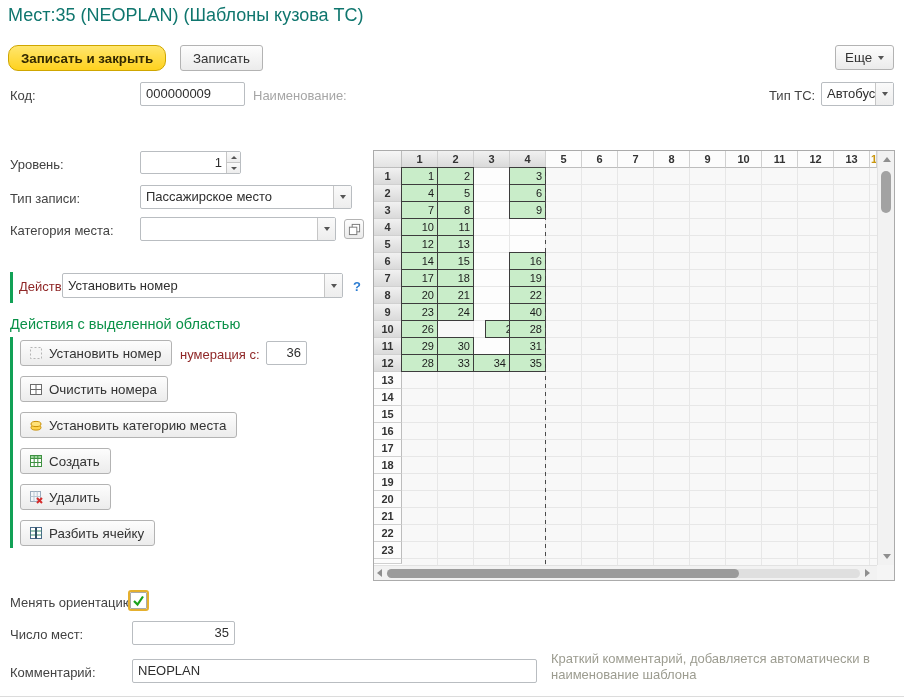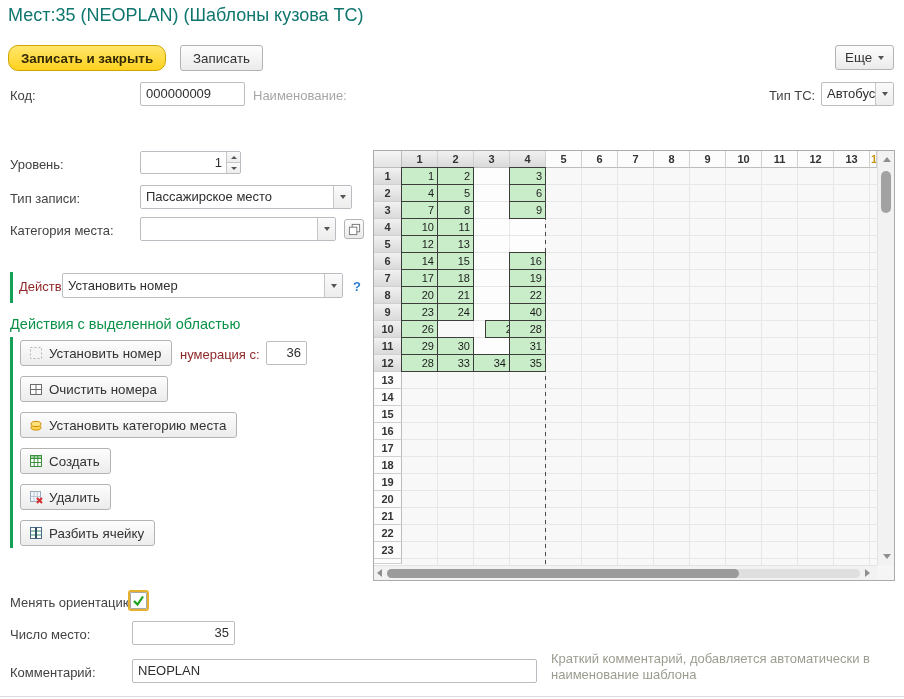--- a/index.html
+++ b/index.html
@@ -230,21 +230,21 @@
     <span>Разбить ячейку</span>
   </button>
 
   <div class="lab" style="left:10px; top:595px;">Менять ориентацию:</div>
   <div class="checkbox" style="left:130px; top:592px;">
     <svg width="15" height="15" viewBox="0 0 15 15">
       <path d="M3 8 L6.5 11.5 L12 3.5" stroke="#1ba11b" stroke-width="2.2" fill="none"></path>
     </svg>
   </div>
 
-  <div class="lab" style="left:10px; top:627px;">Число место:</div>
+  <div class="lab" style="left:10px; top:627px;">Число мест:</div>
   <div class="input input-right" style="left:132px; top:621px; width:103px;">35</div>
 
   <div class="lab" style="left:10px; top:665px;">Комментарий:</div>
   <div class="input" style="left:132px; top:659px; width:405px;">NEOPLAN</div>
   <div class="hint" style="left:551px; top:651px; width:355px;">Краткий комментарий, добавляется автоматически в наименование шаблона</div>
 
   <div id="bottom-line"></div>
 
   <div id="grid-wrap">
     <div id="grid-corner"></div>

